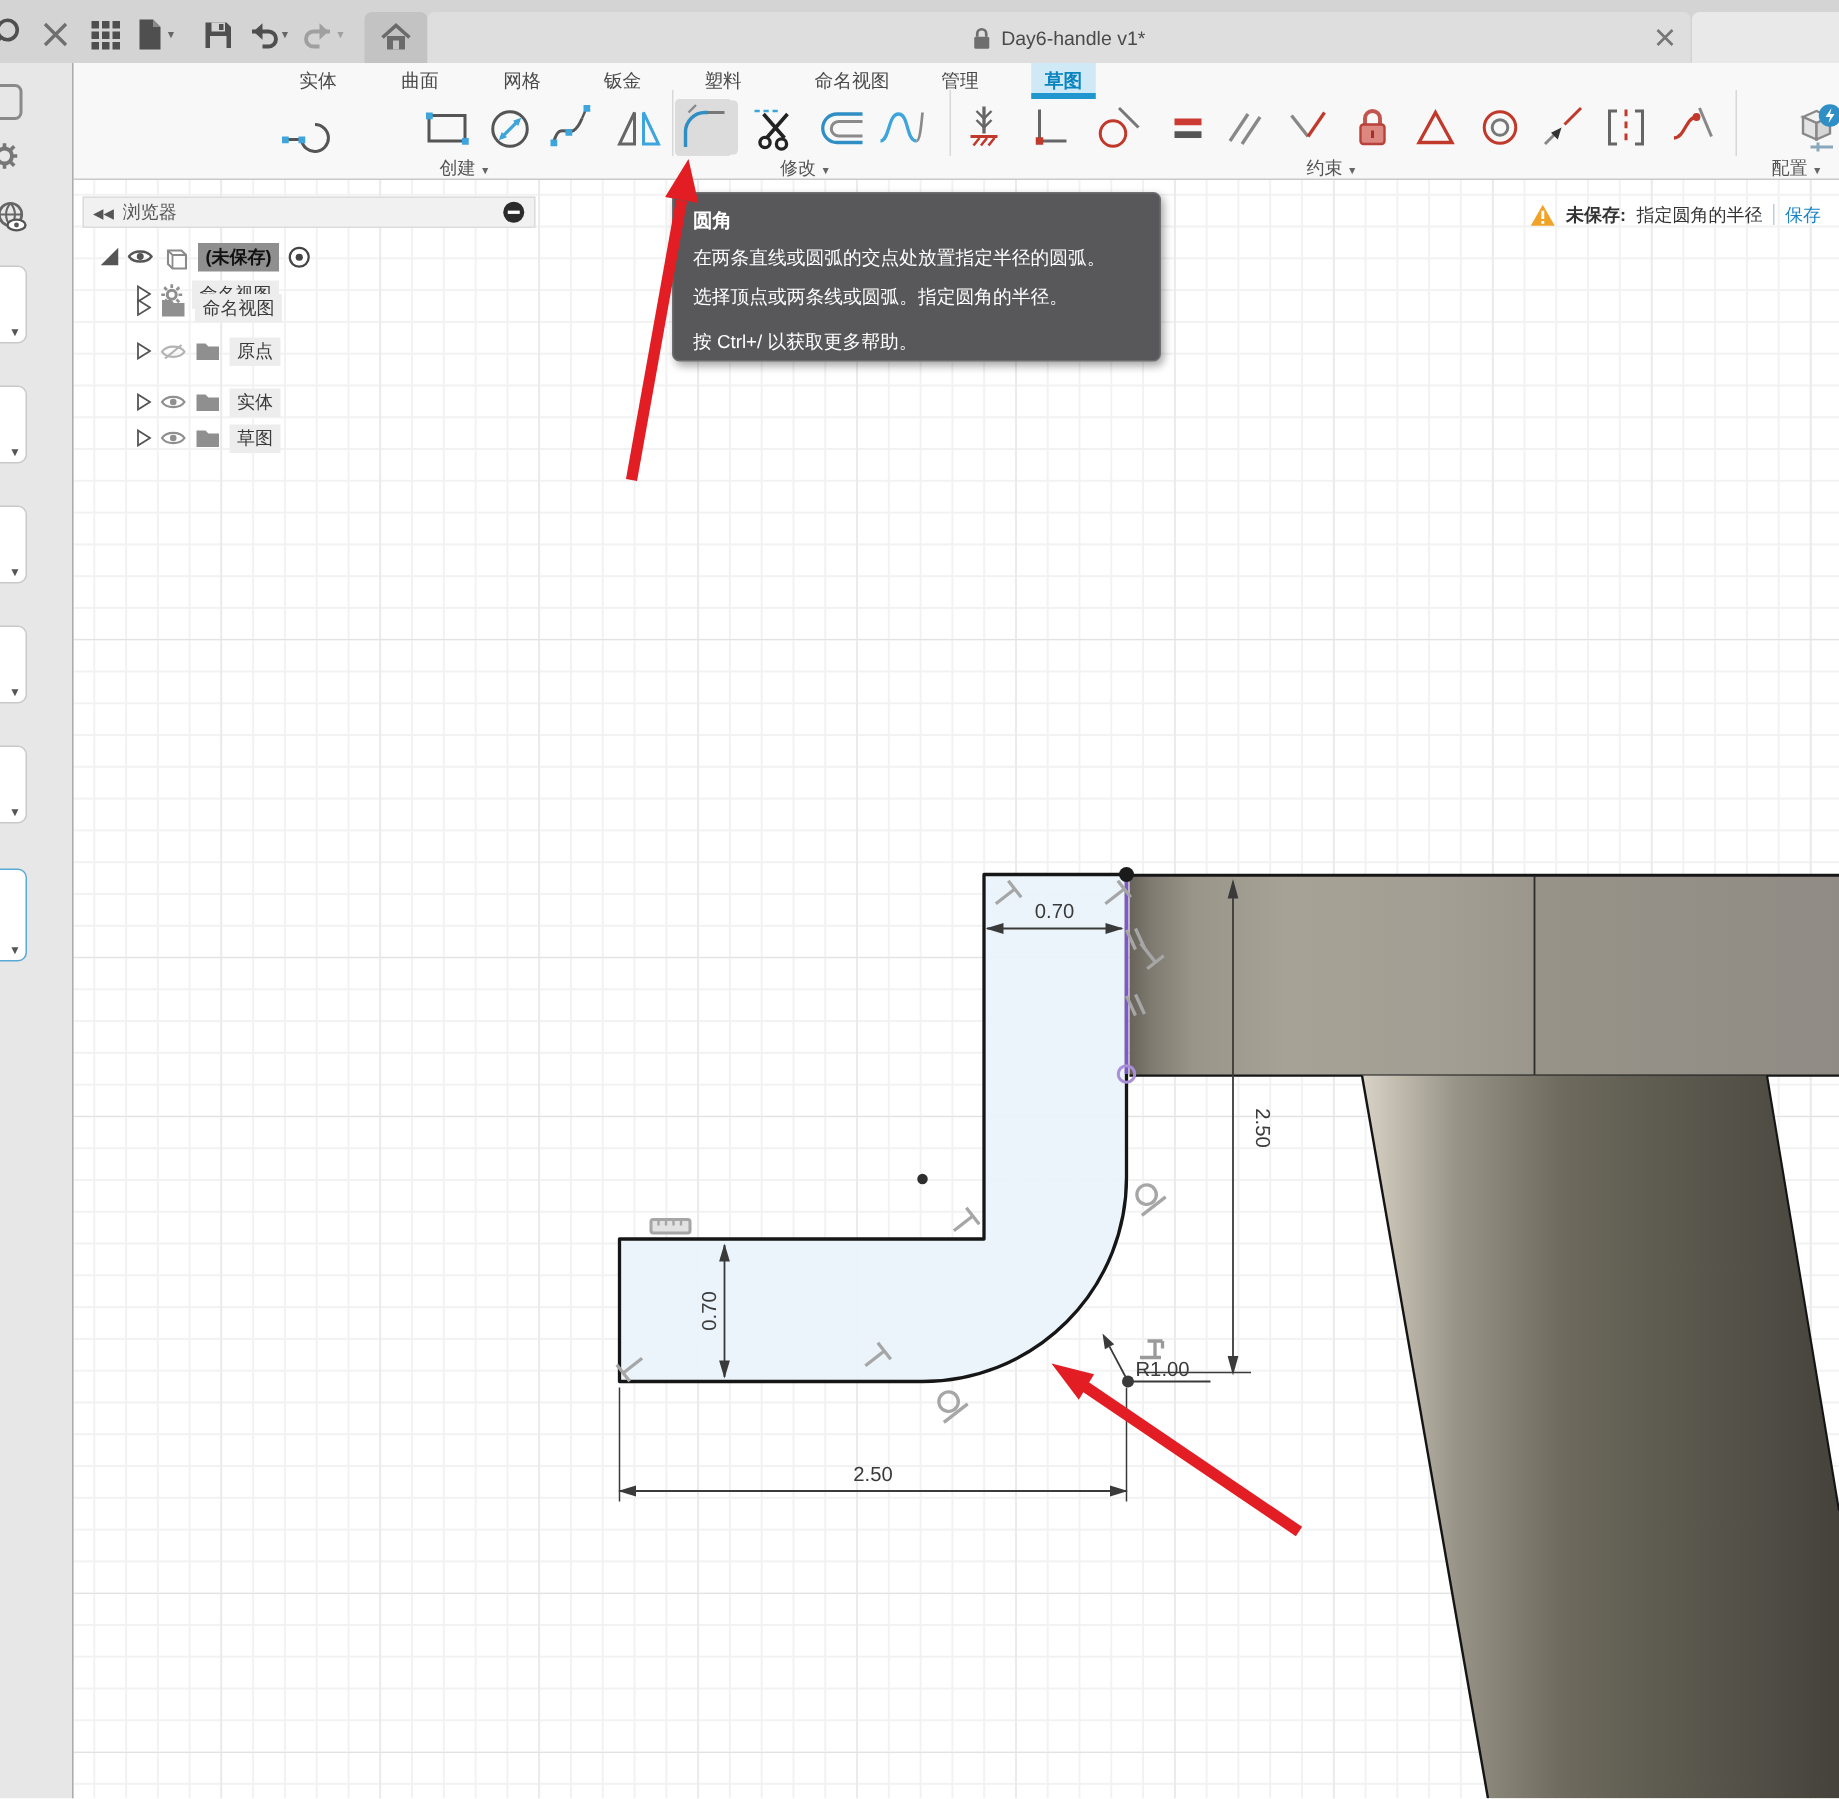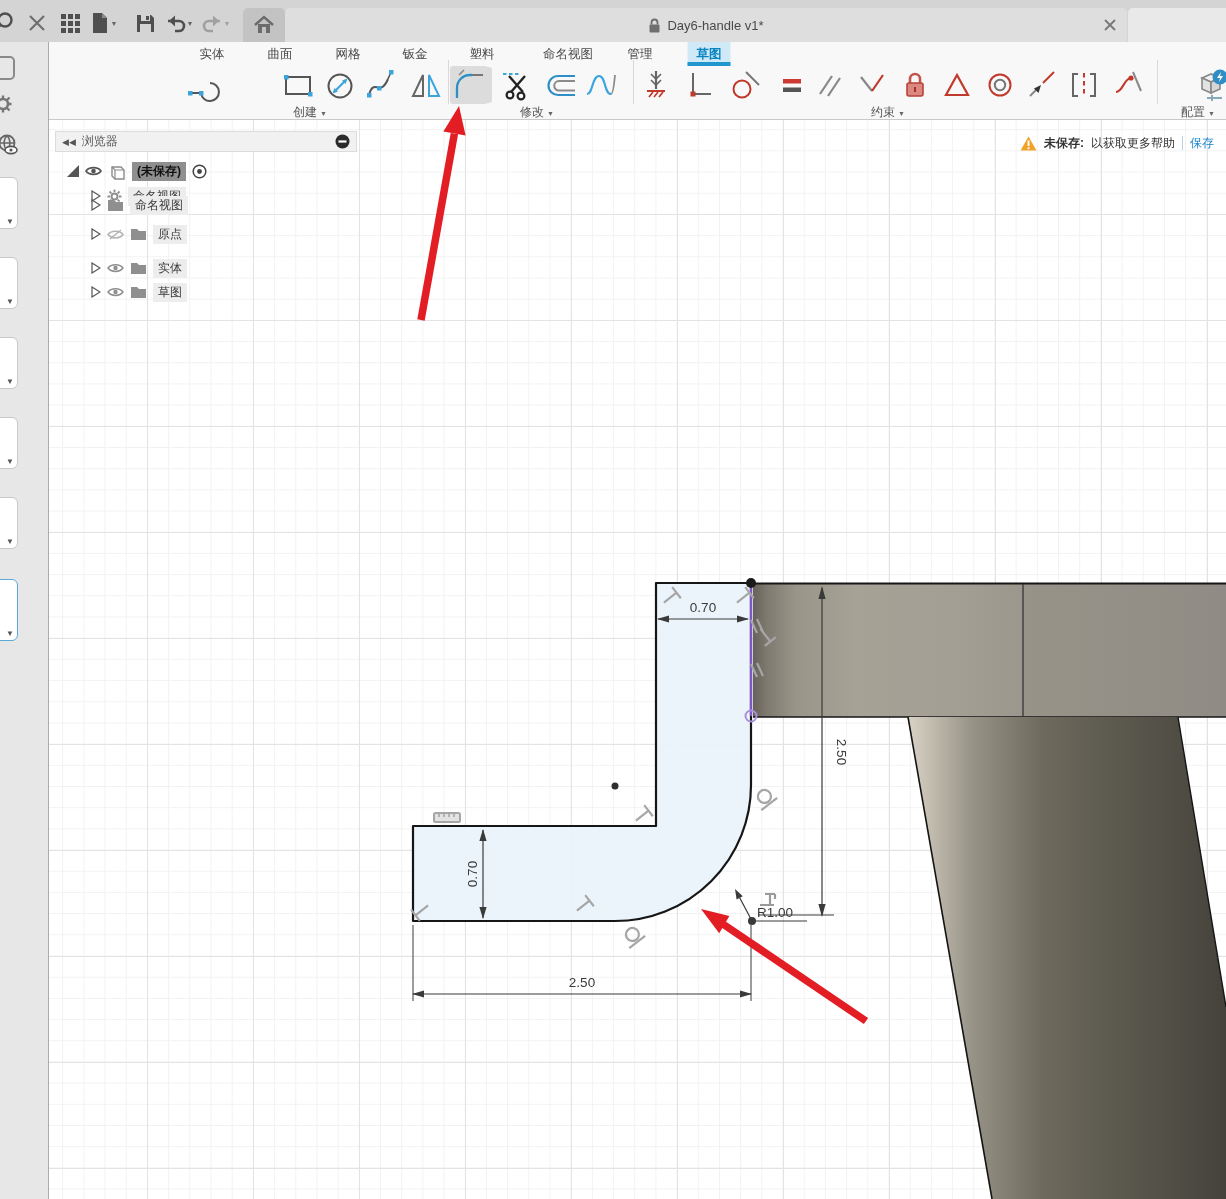--- a/index.html
+++ b/index.html
@@ -597,25 +597,31 @@
     </div>
   </div>
 
   <div id="status" class="abs">
     <svg width="17" height="15" viewBox="0 0 17 15">
         <polygon points="8.5,0.5 16.5,14.5 0.5,14.5" fill="#f0a328"></polygon>
         <rect x="7.6" y="4.5" width="1.9" height="5.5" fill="#fff"></rect>
         <rect x="7.6" y="11.3" width="1.9" height="1.9" fill="#fff"></rect>
       </svg>
     <span class="b">未保存:</span>
-    <span>以获取更多帮助</span>
+    <span>指定圆角的半径</span>
     <span class="div"></span>
     <span class="save">保存</span>
   </div>
 
+  <div id="tooltip" class="abs">
+    <div class="tt-title">圆角</div>
+    <div class="tt-line">在两条直线或圆弧的交点处放置指定半径的圆弧。</div>
+    <div class="tt-line">选择顶点或两条线或圆弧。指定圆角的半径。</div>
+    <div class="tt-line" style="margin-top:13px">按 Ctrl+/ 以获取更多帮助。</div>
+  </div>
 
   <svg id="arrows" class="abs" viewBox="0 0 1226 1199">
     <g>
       <line x1="421" y1="320" x2="454.4" y2="133.6" stroke="#e21d24" stroke-width="7.5"></line>
       <polygon points="459,106 465.6,135.4 443.4,131.4" fill="#e21d24"></polygon>
     </g>
     <g>
       <line x1="866" y1="1021" x2="723.6" y2="924.5" stroke="#e21d24" stroke-width="7.5"></line>
       <polygon points="701,909 729.4,916.1 719.2,933.2" fill="#e21d24"></polygon>
     </g>

